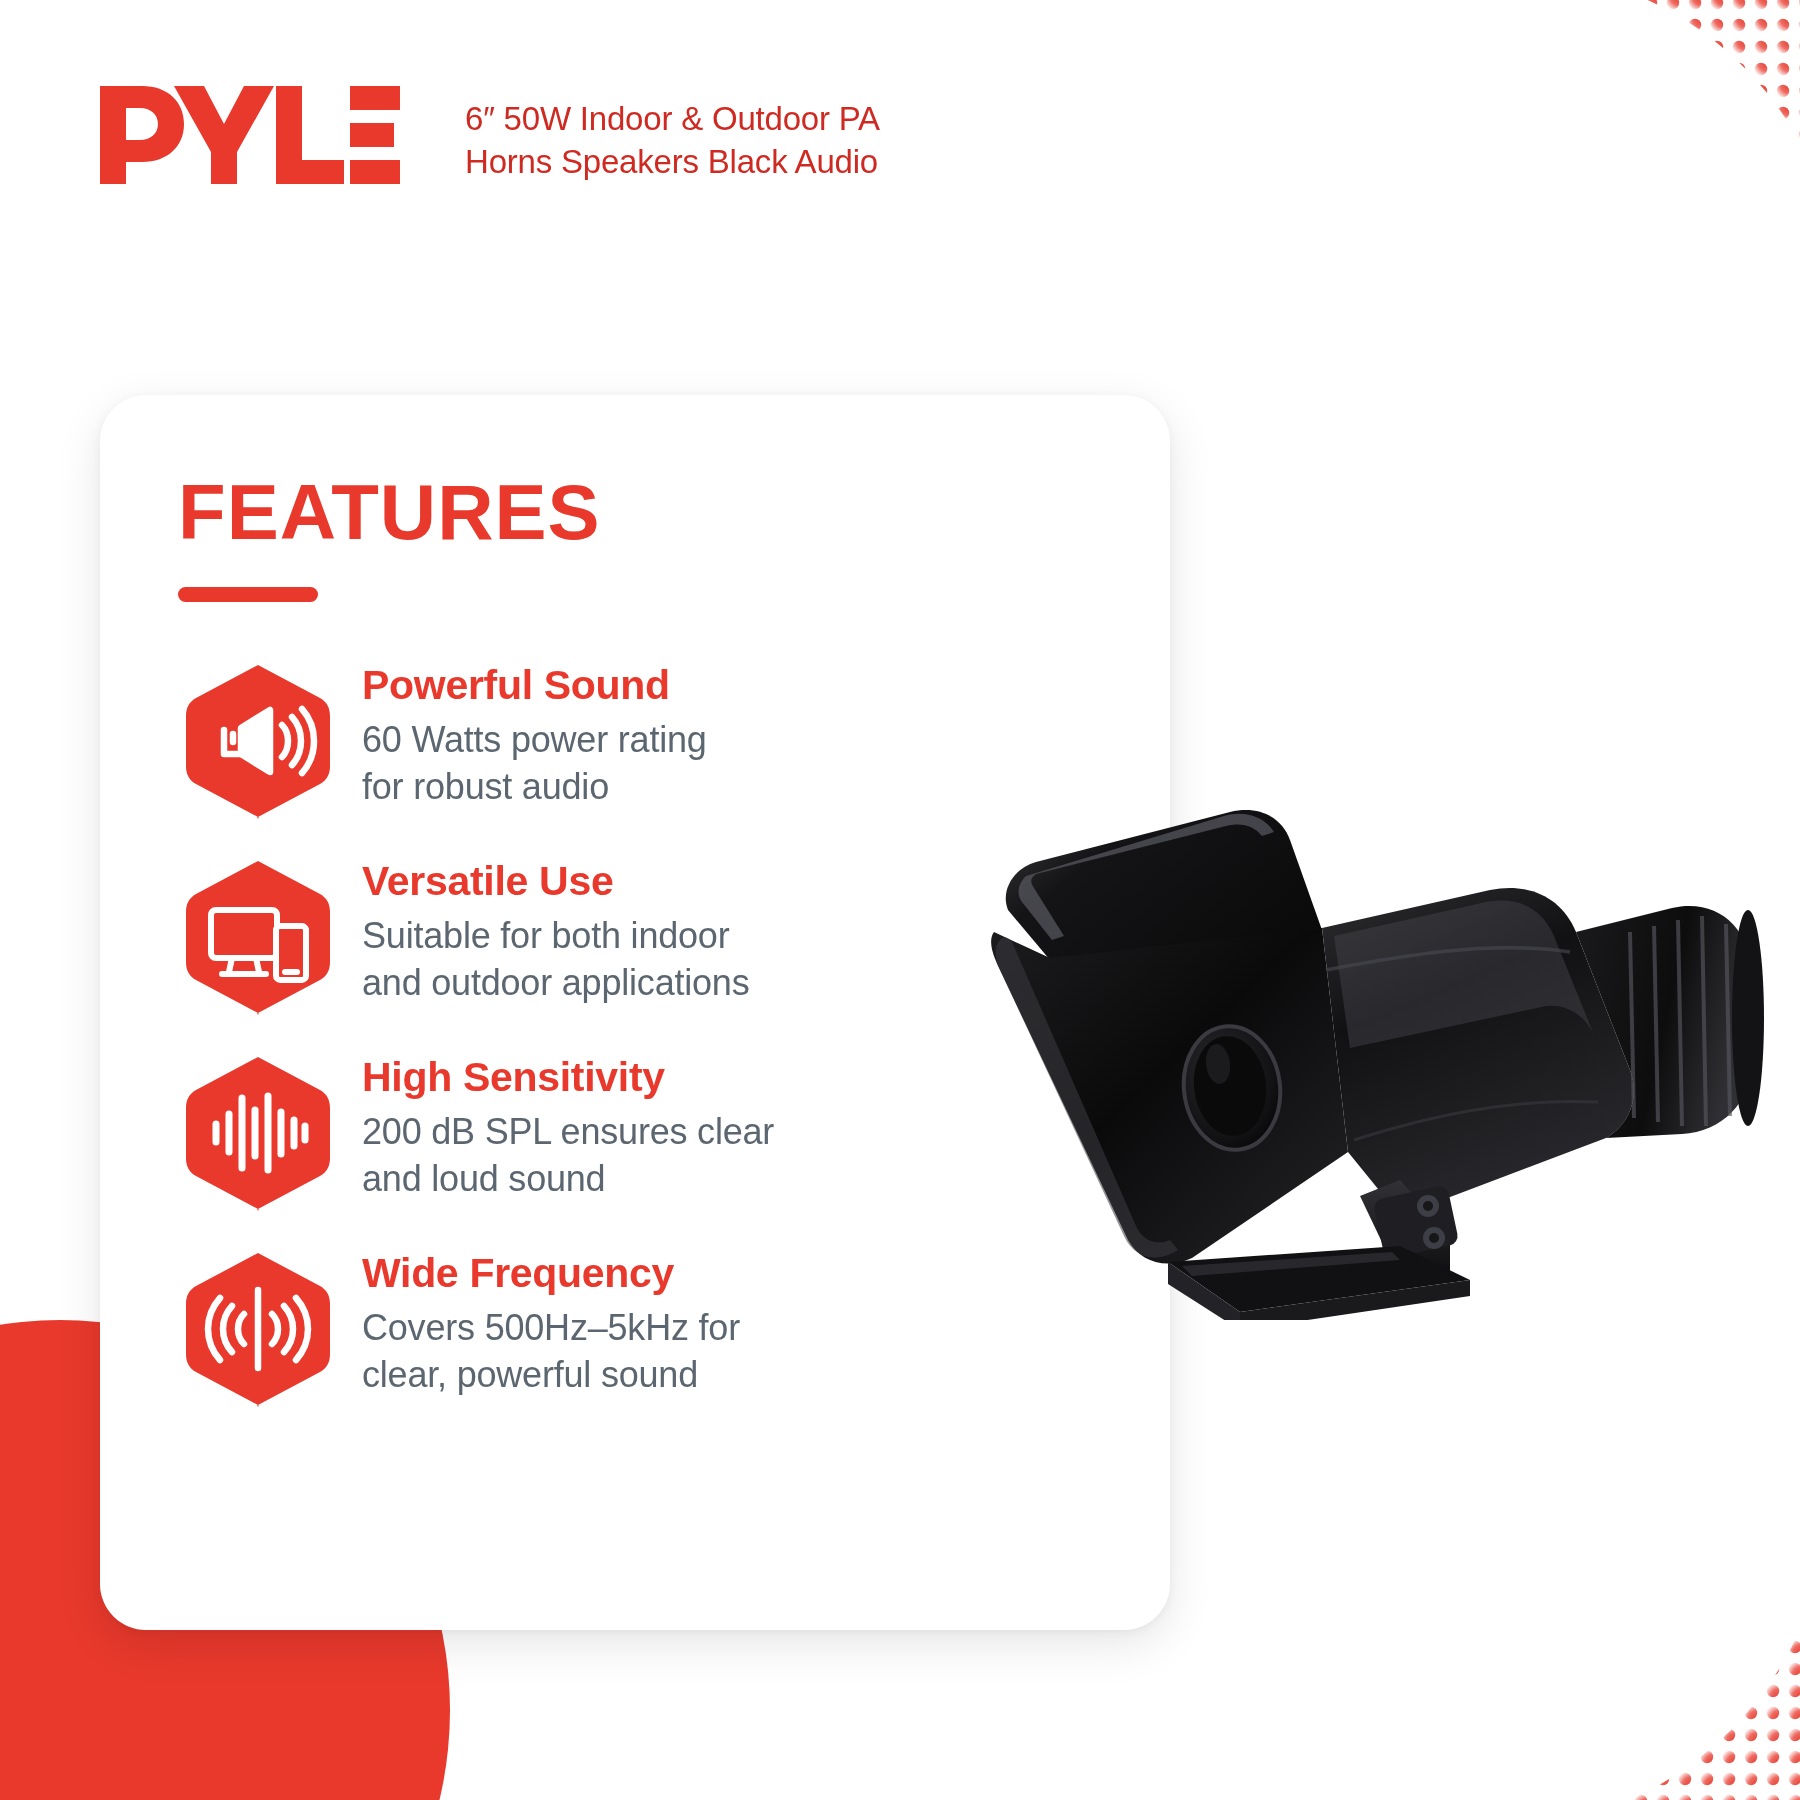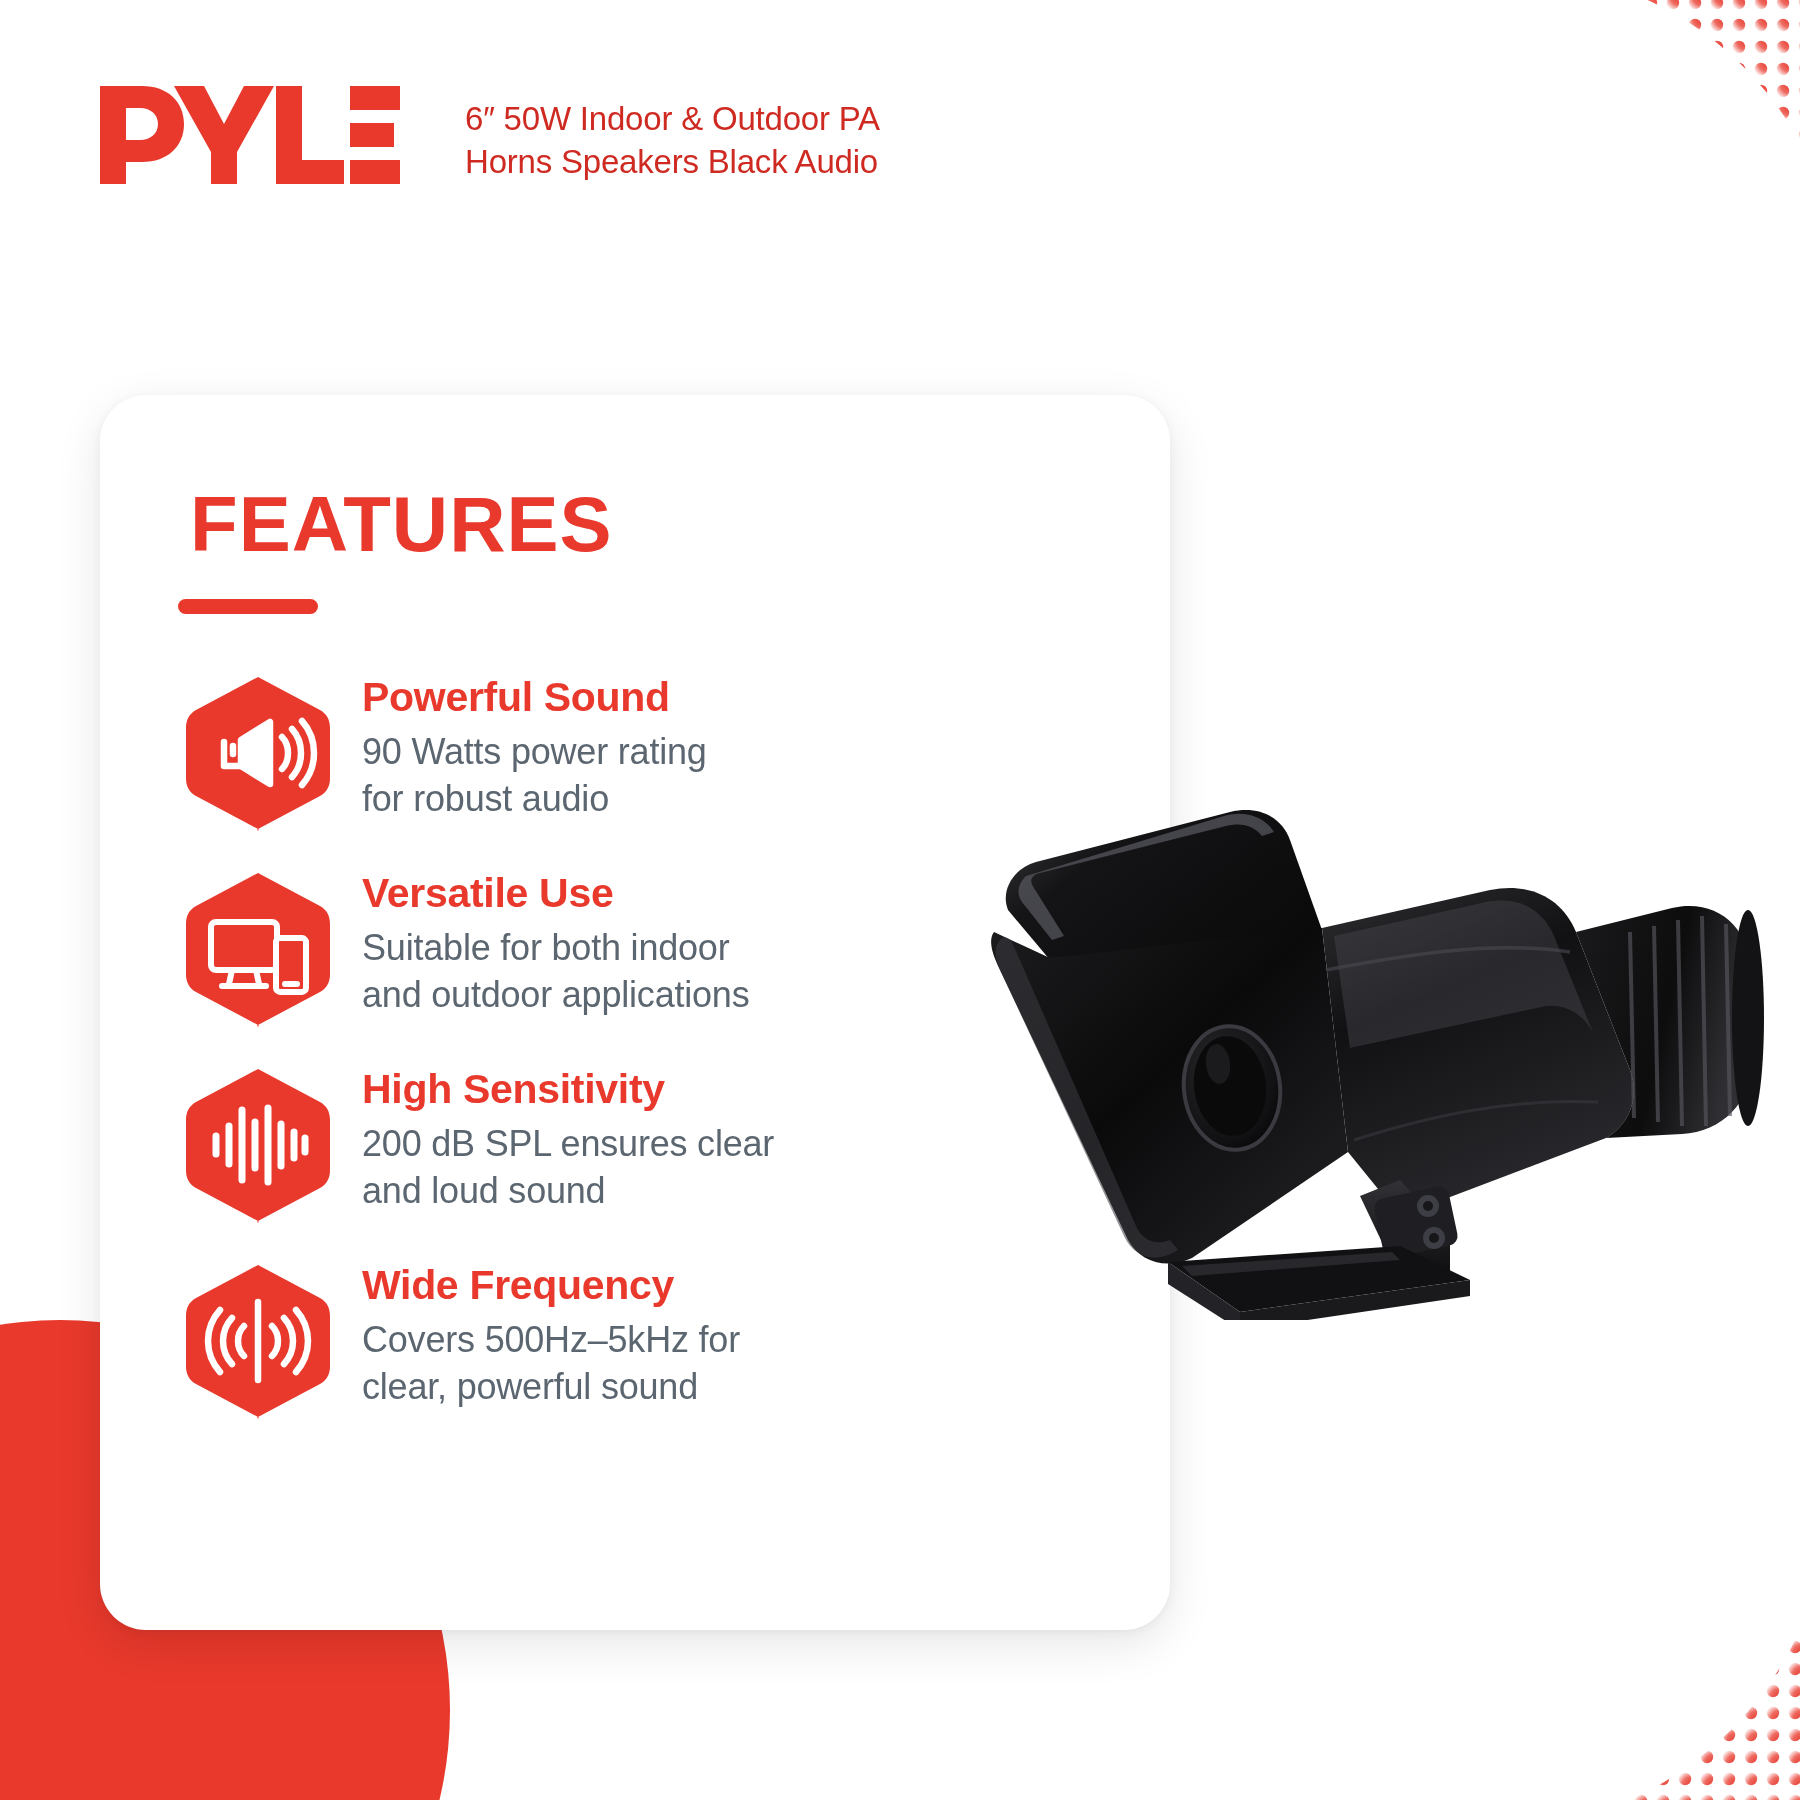--- a/index.html
+++ b/index.html
@@ -75,21 +75,21 @@
     z-index: 3;
     box-sizing: border-box;
     padding: 78px 0 0 78px;
   }
   #features-heading {
     color: #e8392c;
     font-size: 78px;
     font-weight: bold;
     letter-spacing: 1px;
     line-height: 1;
-    margin: 12px;
+    margin: 0;
   }
   #features-underline {
     margin-top: 36px;
     width: 140px;
     height: 15px;
     background: #e8392c;
     border-radius: 8px;
   }
 
   #features-list {
@@ -224,21 +224,21 @@
             <path d="M57 92 L57 66 L86 48 L86 110 L57 92 Z" fill="#ffffff" stroke="#ffffff"></path>
             <path d="M98 63 C106 71 106 87 98 95"></path>
             <path d="M108 55 C120 68 120 90 108 103"></path>
             <path d="M118 47 C134 65 134 93 118 111"></path>
           </g>
         </svg>
       </div>
       <div class="feature-text">
         <p class="feature-title">Powerful Sound</p>
         <p class="feature-desc">
-          <span>90 Watts power rating</span><br>
+          <span>60 Watts power rating</span><br>
           <span>for robust audio</span>
         </p>
       </div>
     </div>
 
     <div class="feature-row">
       <div class="feature-icon-wrap">
         <svg class="hex-icon" viewBox="0 0 148 158" xmlns="http://www.w3.org/2000/svg">
           <path d="M74 3 L136 36 C143 40 146 46 146 54 L146 104 C146 112 143 118 136 122 L74 155 C71 157 77 157 74 155 L12 122 C5 118 2 112 2 104 L2 54 C2 46 5 40 12 36 Z" fill="#e8392c"></path>
           <g fill="none" stroke="#ffffff" stroke-width="6" stroke-linecap="round" stroke-linejoin="round">

